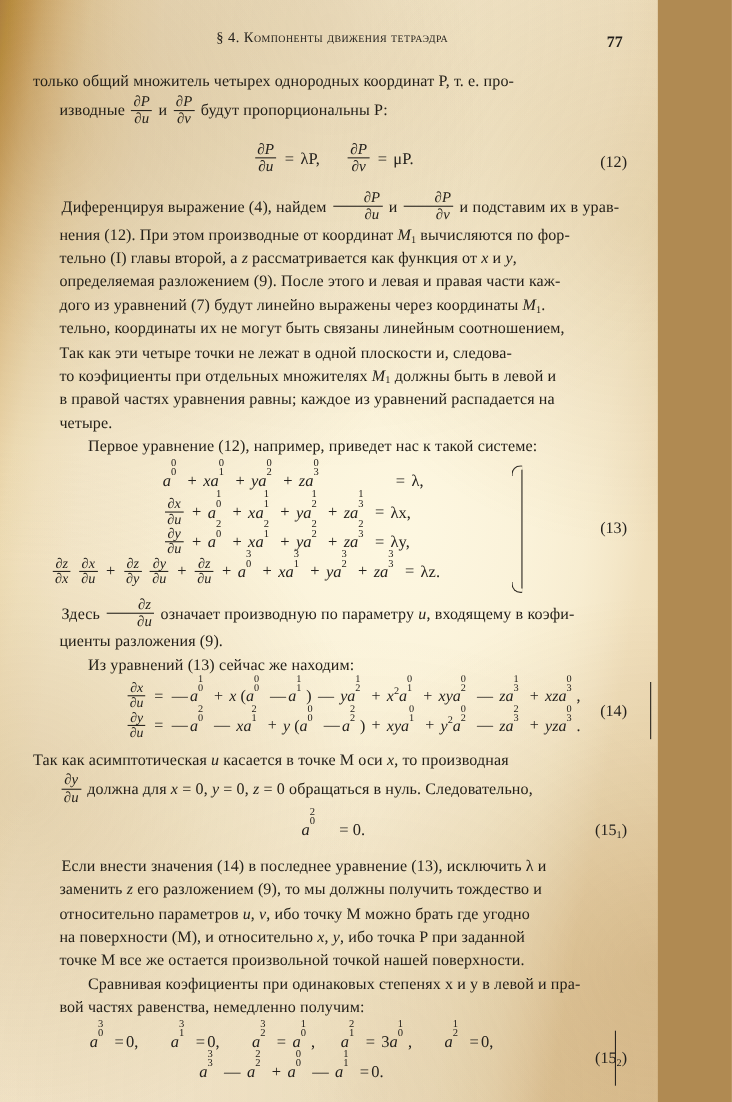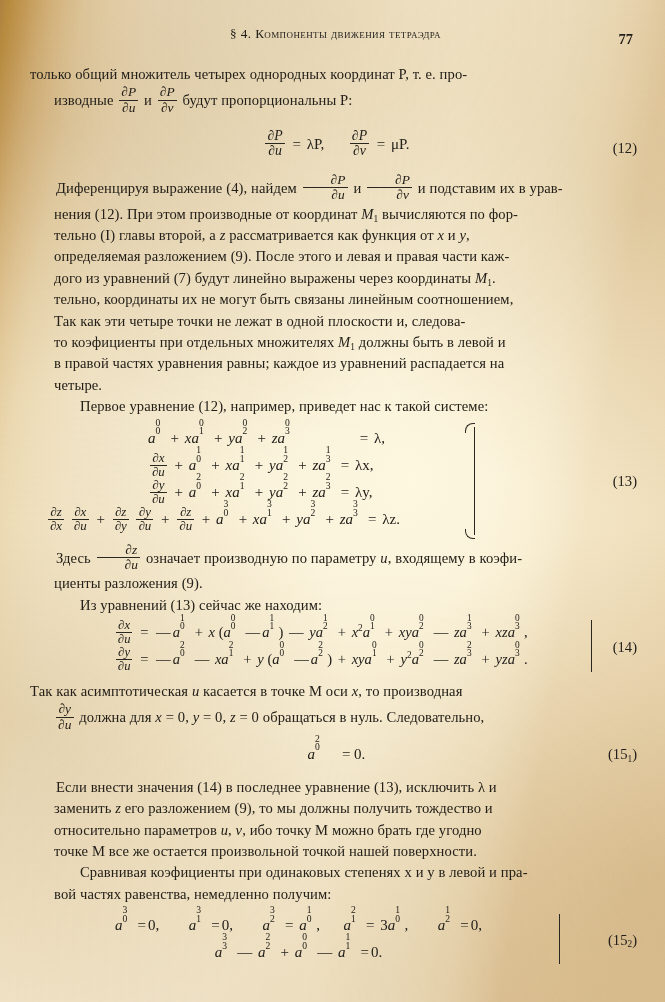--- a/index.html
+++ b/index.html
@@ -10,21 +10,21 @@
   body {
     width: 665px;
     height: 1002px;
     overflow: hidden;
     font-family: "Liberation Serif", "DejaVu Serif", serif;
   }
 
   
   .page {
     position: relative;
-    width: 665px;
+    width: 598px;
     height: 1002px;
     background:
       radial-gradient(ellipse 120% 85% at 62% 48%, rgba(255,250,228,0.85) 0%, rgba(248,238,205,0.35) 48%, rgba(226,206,160,0.12) 72%, rgba(197,166,110,0.05) 100%),
       linear-gradient(100deg,
         #b5863f 0px,
         #c2963f 10px,
         #cfa45a 24px,
         #ddbb7e 42px,
         #e8cd9b 62px,
         #efdcb4 84px,
@@ -614,20 +614,26 @@
       <i>z</i>
       <span>его  разложением (9), то мы должны получить тождество и</span>
     </p>
     <p class="para">
       <span>относительно параметров</span>
       <i>u</i>,
       <i>v</i>,
       <span>ибо точку M можно брать где угодно</span>
     </p>
     <p class="para">
+      <span>на поверхности (M), и относительно</span>
+      <i>x</i>,
+      <i>y</i>,
+      <span>ибо точка P при заданной</span>
+    </p>
+    <p class="para">
       <span>точке M все же остается произвольной точкой нашей поверхности.</span>
     </p>
 
     <p class="para ind">
       <span>Сравнивая коэфициенты при одинаковых степенях x и y в левой и пра-</span>
     </p>
     <p class="para">
       <span>вой частях равенства, немедленно получим:</span>
     </p>
 

